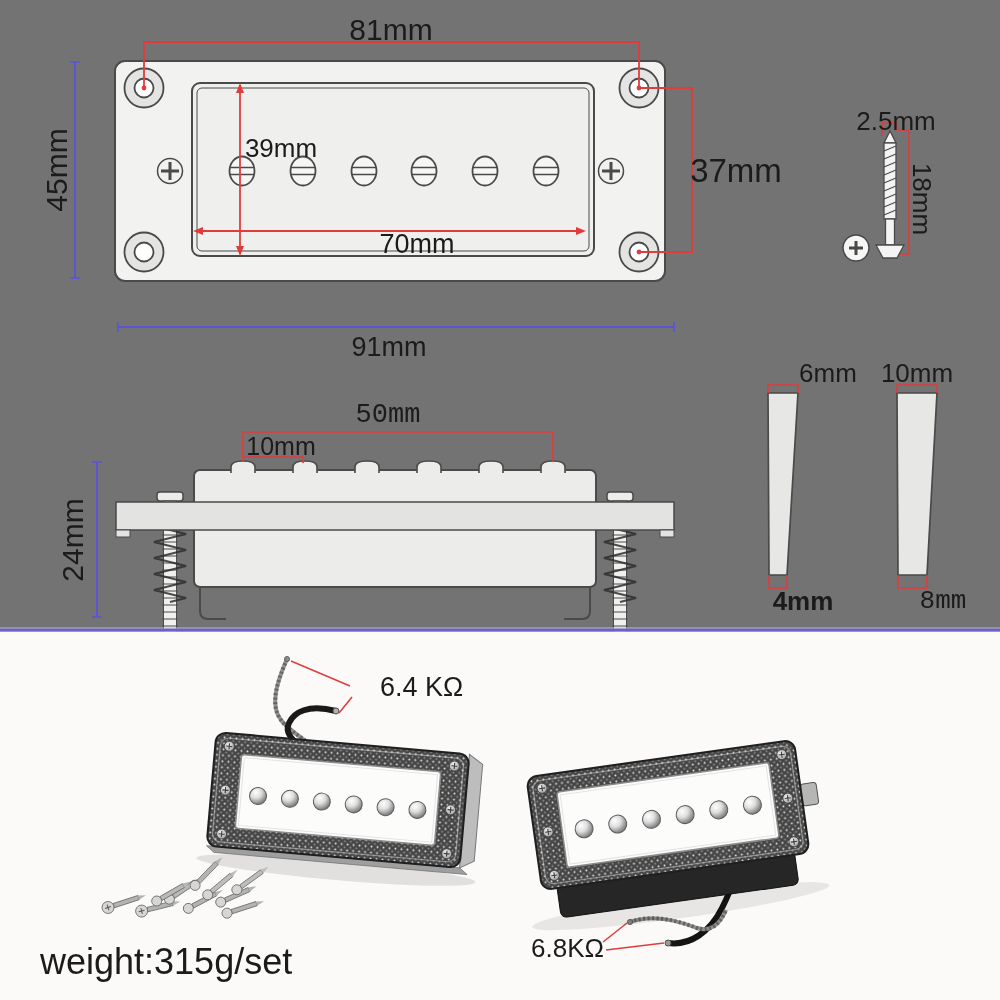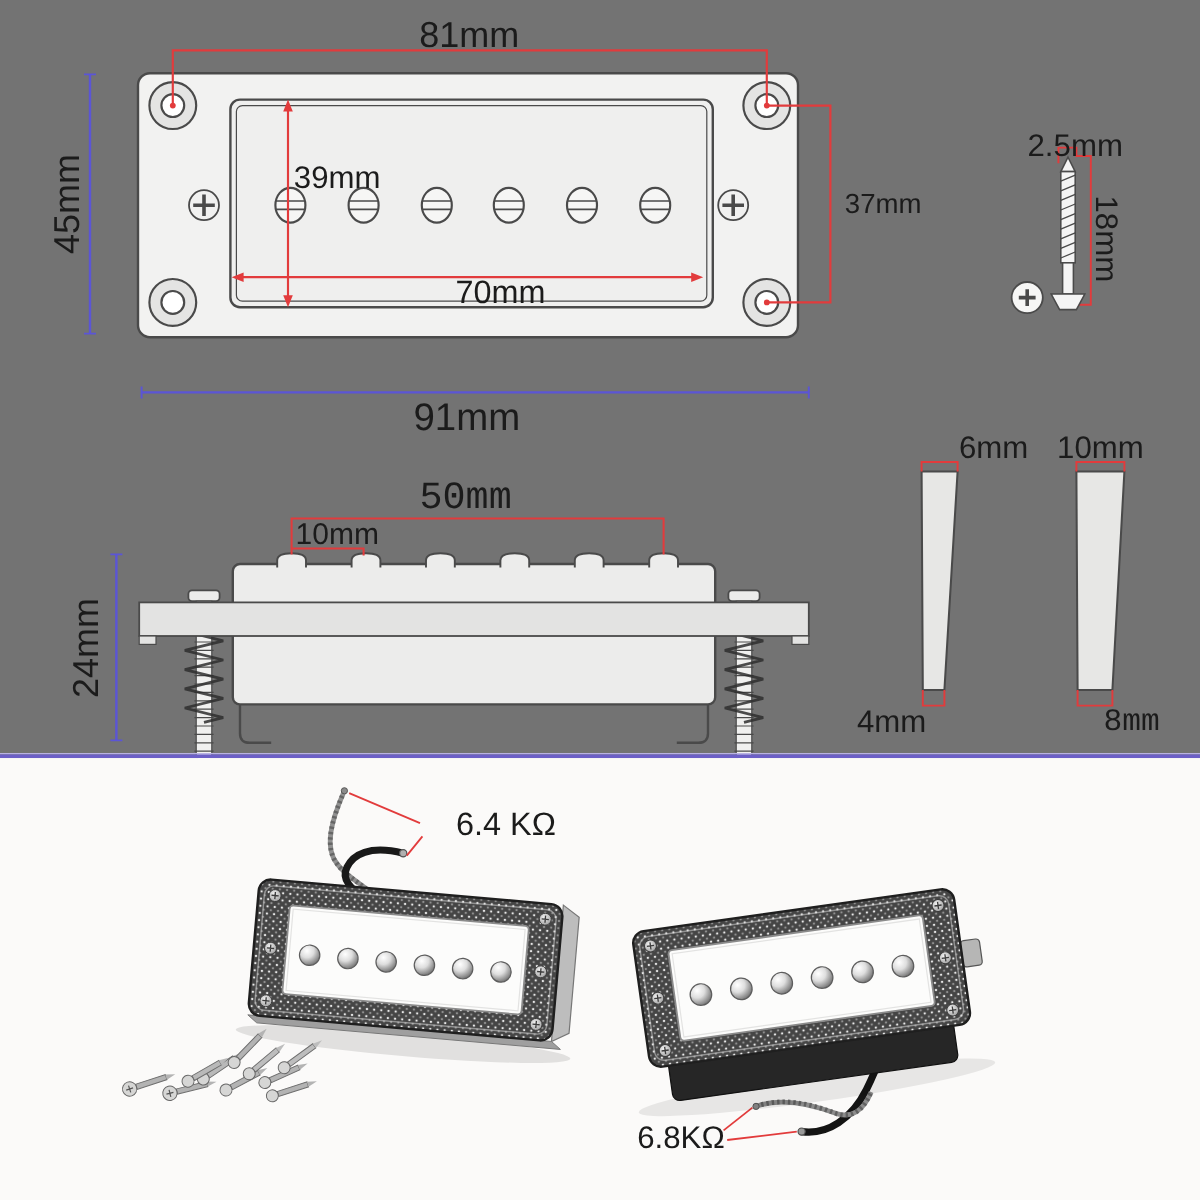--- a/index.html
+++ b/index.html
@@ -4,22 +4,22 @@
 <style>
   html,body{margin:0;padding:0;background:#ffffff;}
   #stage{position:relative;width:1000px;height:1000px;background:#737373;overflow:hidden;
          font-family:"Liberation Sans",sans-serif;color:#1b1b1b;}
   #artwork{position:absolute;left:0;top:0;}
   .lbl{position:absolute;line-height:1;white-space:nowrap;color:#1b1b1b;
        transform:translate(-50%,-50%);}
   .lbl.rot-ccw{transform:translate(-50%,-50%) rotate(-90deg);}
   .lbl.rot-cw{transform:translate(-50%,-50%) rotate(90deg);}
   .lbl.left-anchor{transform:translate(0,-50%);}
-  .f30{font-size:30px;} .f33{font-size:32px;} .f27{font-size:27px;margin-left:28px;}
-  .f26{font-size:26px;} .f25{font-size:25px;} .f28{font-size:23px;}
+  .f30{font-size:30px;} .f33{font-size:27px;} .f27{font-size:27px;margin-left:28px;}
+  .f26{font-size:26px;} .f25{font-size:25px;} .f28{font-size:33px;}
   .f36{font-size:36px;}
 </style>
 </head>
 <body>
 
 <div id="stage">
 
 <svg id="artwork" width="1000" height="1000" viewBox="0 0 1000 1000">
   <defs>
     <pattern id="tex" width="6" height="6" patternUnits="userSpaceOnUse">
@@ -334,20 +334,21 @@
 
 <div class="lbl f26" style="left:896px;top:110px;margin-top:11px;">2.5mm</div>
 <div class="lbl rot-cw f26" style="left:922px;top:199px;">18mm</div>
 
 <div class="lbl f33" style="left:389px;top:347px;">91mm</div>
 <div class="lbl f33" style="left:388px;top:415px;font-family:Liberation Mono, monospace;">50mm</div>
 <div class="lbl f25" style="left:281px;top:446px;">10mm</div>
 <div class="lbl rot-ccw f30" style="left:73px;top:540px;">24mm</div>
 
 <div class="lbl f26" style="left:828px;top:373px;">6mm</div>
-<div class="lbl f26" style="left:743px;top:601px;">4mm</div>
+<div class="lbl f26" style="left:803px;top:601px;font-weight:bold;">4mm</div>
 <div class="lbl f26" style="left:917px;top:373px;">10mm</div>
 <div class="lbl f26" style="left:943px;top:601px;font-family:Liberation Mono, monospace;">8mm</div>
 
 <div class="lbl left-anchor f27" style="left:352px;top:687px;">6.4 KΩ</div>
 <div class="lbl left-anchor f26" style="left:531px;top:948px;">6.8KΩ</div>
+<div class="lbl left-anchor f36" style="left:40px;top:962px;">weight:315g/set</div>
 
 </div>
 
 </body></html>

